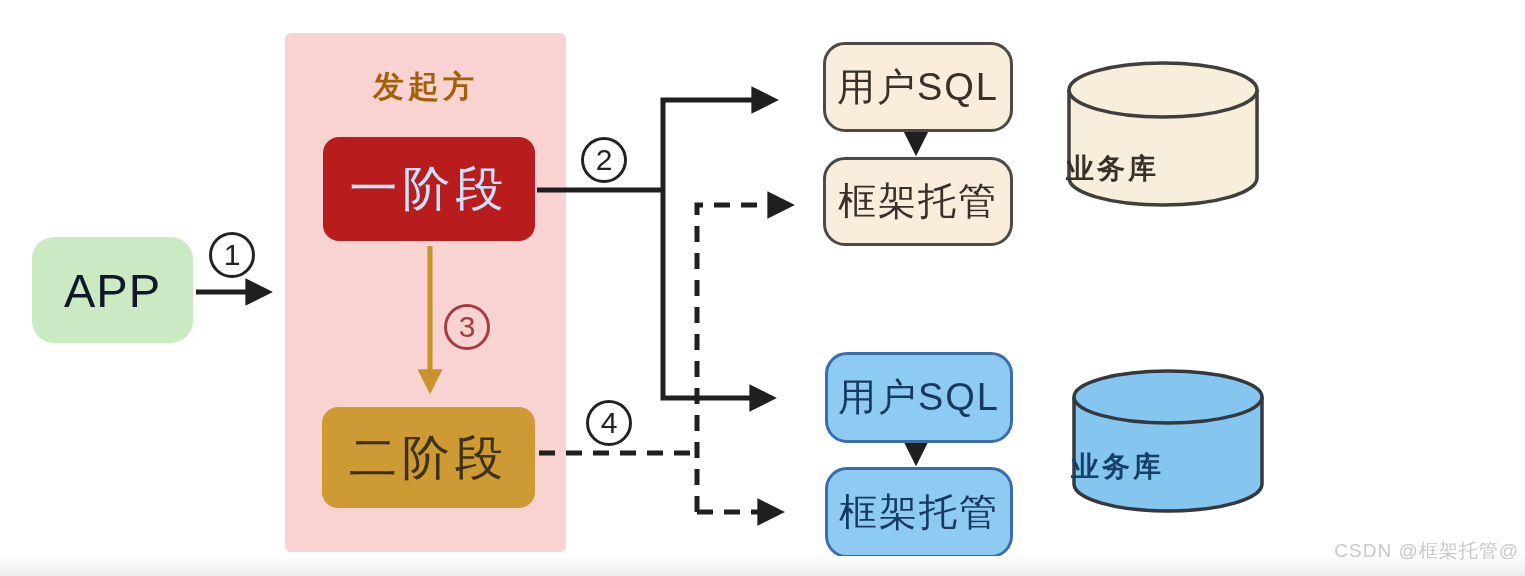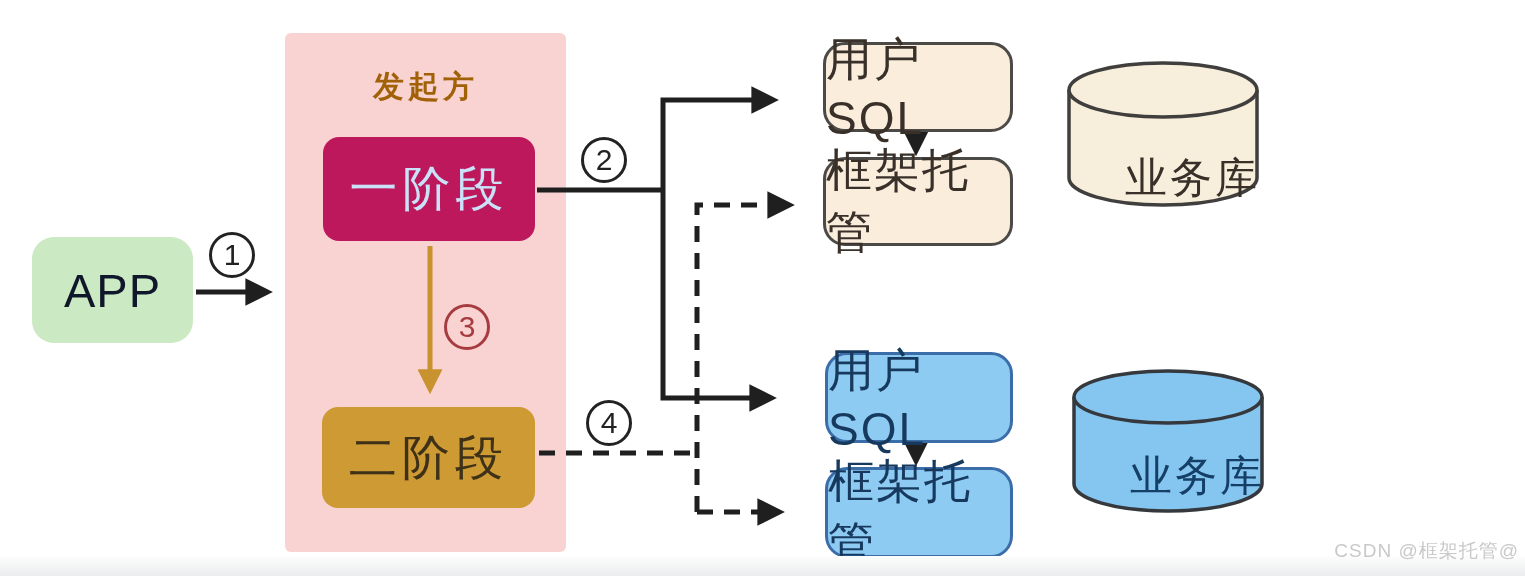--- a/index.html
+++ b/index.html
@@ -28,29 +28,29 @@
     background: #cbe9c3; border-radius: 22px;
     display: flex; align-items: center; justify-content: center;
     font-size: 47px; color: #0f172a; letter-spacing: 1px;
   }
   .phase-box {
     display: flex; align-items: center; justify-content: center;
     font-size: 48px; letter-spacing: 5px; border-radius: 16px;
   }
   .phase1 {
     left: 323px; top: 137px; width: 212px; height: 104px;
-    background: #be185d; color: #c9e2f8;
+    background: #b91c1c; color: #c9e2f8;
   }
   .phase2 {
     left: 322px; top: 407px; width: 213px; height: 101px;
     background: #cd9a33; color: #3e3118;
   }
   .sub-box {
     display: flex; align-items: center; justify-content: center;
-    border-radius: 22px; font-size: 46px; letter-spacing: 2px;
+    border-radius: 22px; font-size: 38px; letter-spacing: 2px;
   }
   .cream {
     background: #faeddc; border: 3px solid #4c4a47; color: #39302a;
   }
   .blue {
     background: #8ecbf3; border: 3px solid #3b6ea8; color: #16395d;
   }
   .usql-top  { left: 823px; top: 42px;  width: 184px; height: 84px; }
   .fw-top    { left: 823px; top: 157px; width: 184px; height: 83px; }
   .usql-bot  { left: 825px; top: 352px; width: 182px; height: 85px; }
@@ -64,22 +64,22 @@
     font-size: 30px; font-weight: 500; background: transparent;
   }
   .step1 { left: 209px; top: 232px; }
   .step2 { left: 581px; top: 137px; }
   .step3 { left: 444px; top: 304px; border-color: #a63b40; color: #a63b40; }
   .step4 { left: 586px; top: 400px; }
 
   
   .cyl { position: absolute; }
   .cyl-label {
-    position: absolute; width: 100%; text-align: right;
-    font-size: 42px; letter-spacing: 3px;
+    position: absolute; width: 100%; text-align: left;
+    font-size: 28px; letter-spacing: 3px; font-weight: bold;
   }
   .cyl-top-label { top: 90px; color: #39302a; }
   .cyl-bot-label { top: 80px; color: #153f66; }
 
   
   .bottom-strip {
     left: 0; top: 556px; width: 1525px; height: 20px;
     background: linear-gradient(#fdfdfd, #ebedee);
   }
   .watermark {

